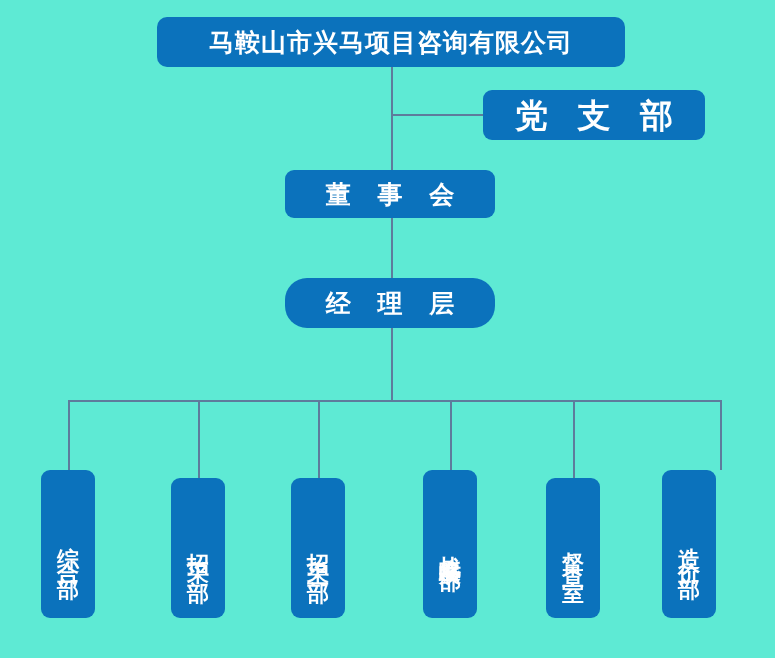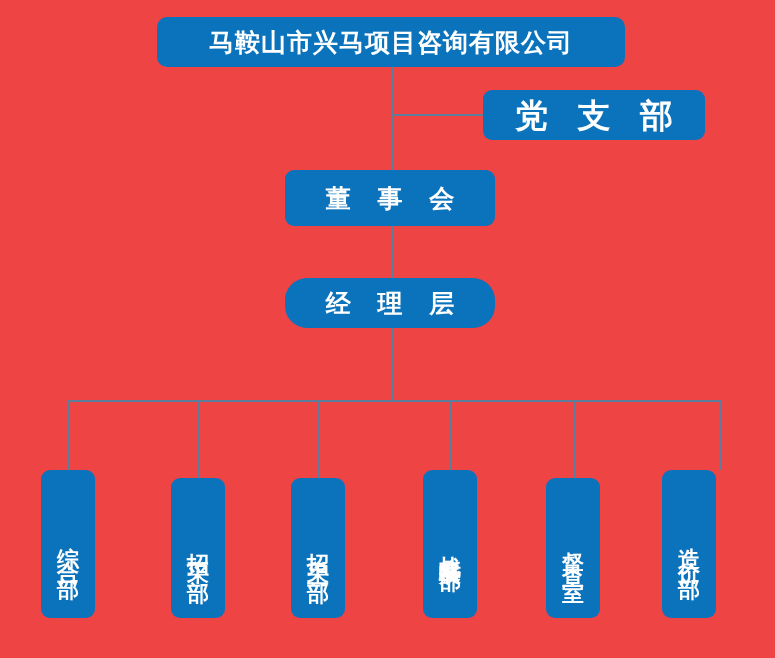--- a/index.html
+++ b/index.html
@@ -5,21 +5,21 @@
 <style>
   html, body {
     margin: 0;
     padding: 0;
     background: #ffffff;
   }
   #canvas {
     position: relative;
     width: 775px;
     height: 658px;
-    background: #ef4444;
+    background: #5eead4;
     font-family: "DejaVu Sans", "Liberation Sans", sans-serif;
     overflow: hidden;
   }
 
   
   .line {
     position: absolute;
     background: #5E7C9C;
   }
   .line.v { width: 2px; }
@@ -61,21 +61,21 @@
     font-size: 33px;
     letter-spacing: 9px;
     text-indent: 9px;
   }
 
   
   #node-board {
     left: 285px;
     top: 170px;
     width: 210px;
-    height: 56px;
+    height: 48px;
     font-size: 25px;
     letter-spacing: 9px;
     text-indent: 9px;
   }
 
   
   #node-management {
     left: 285px;
     top: 278px;
     width: 210px;

